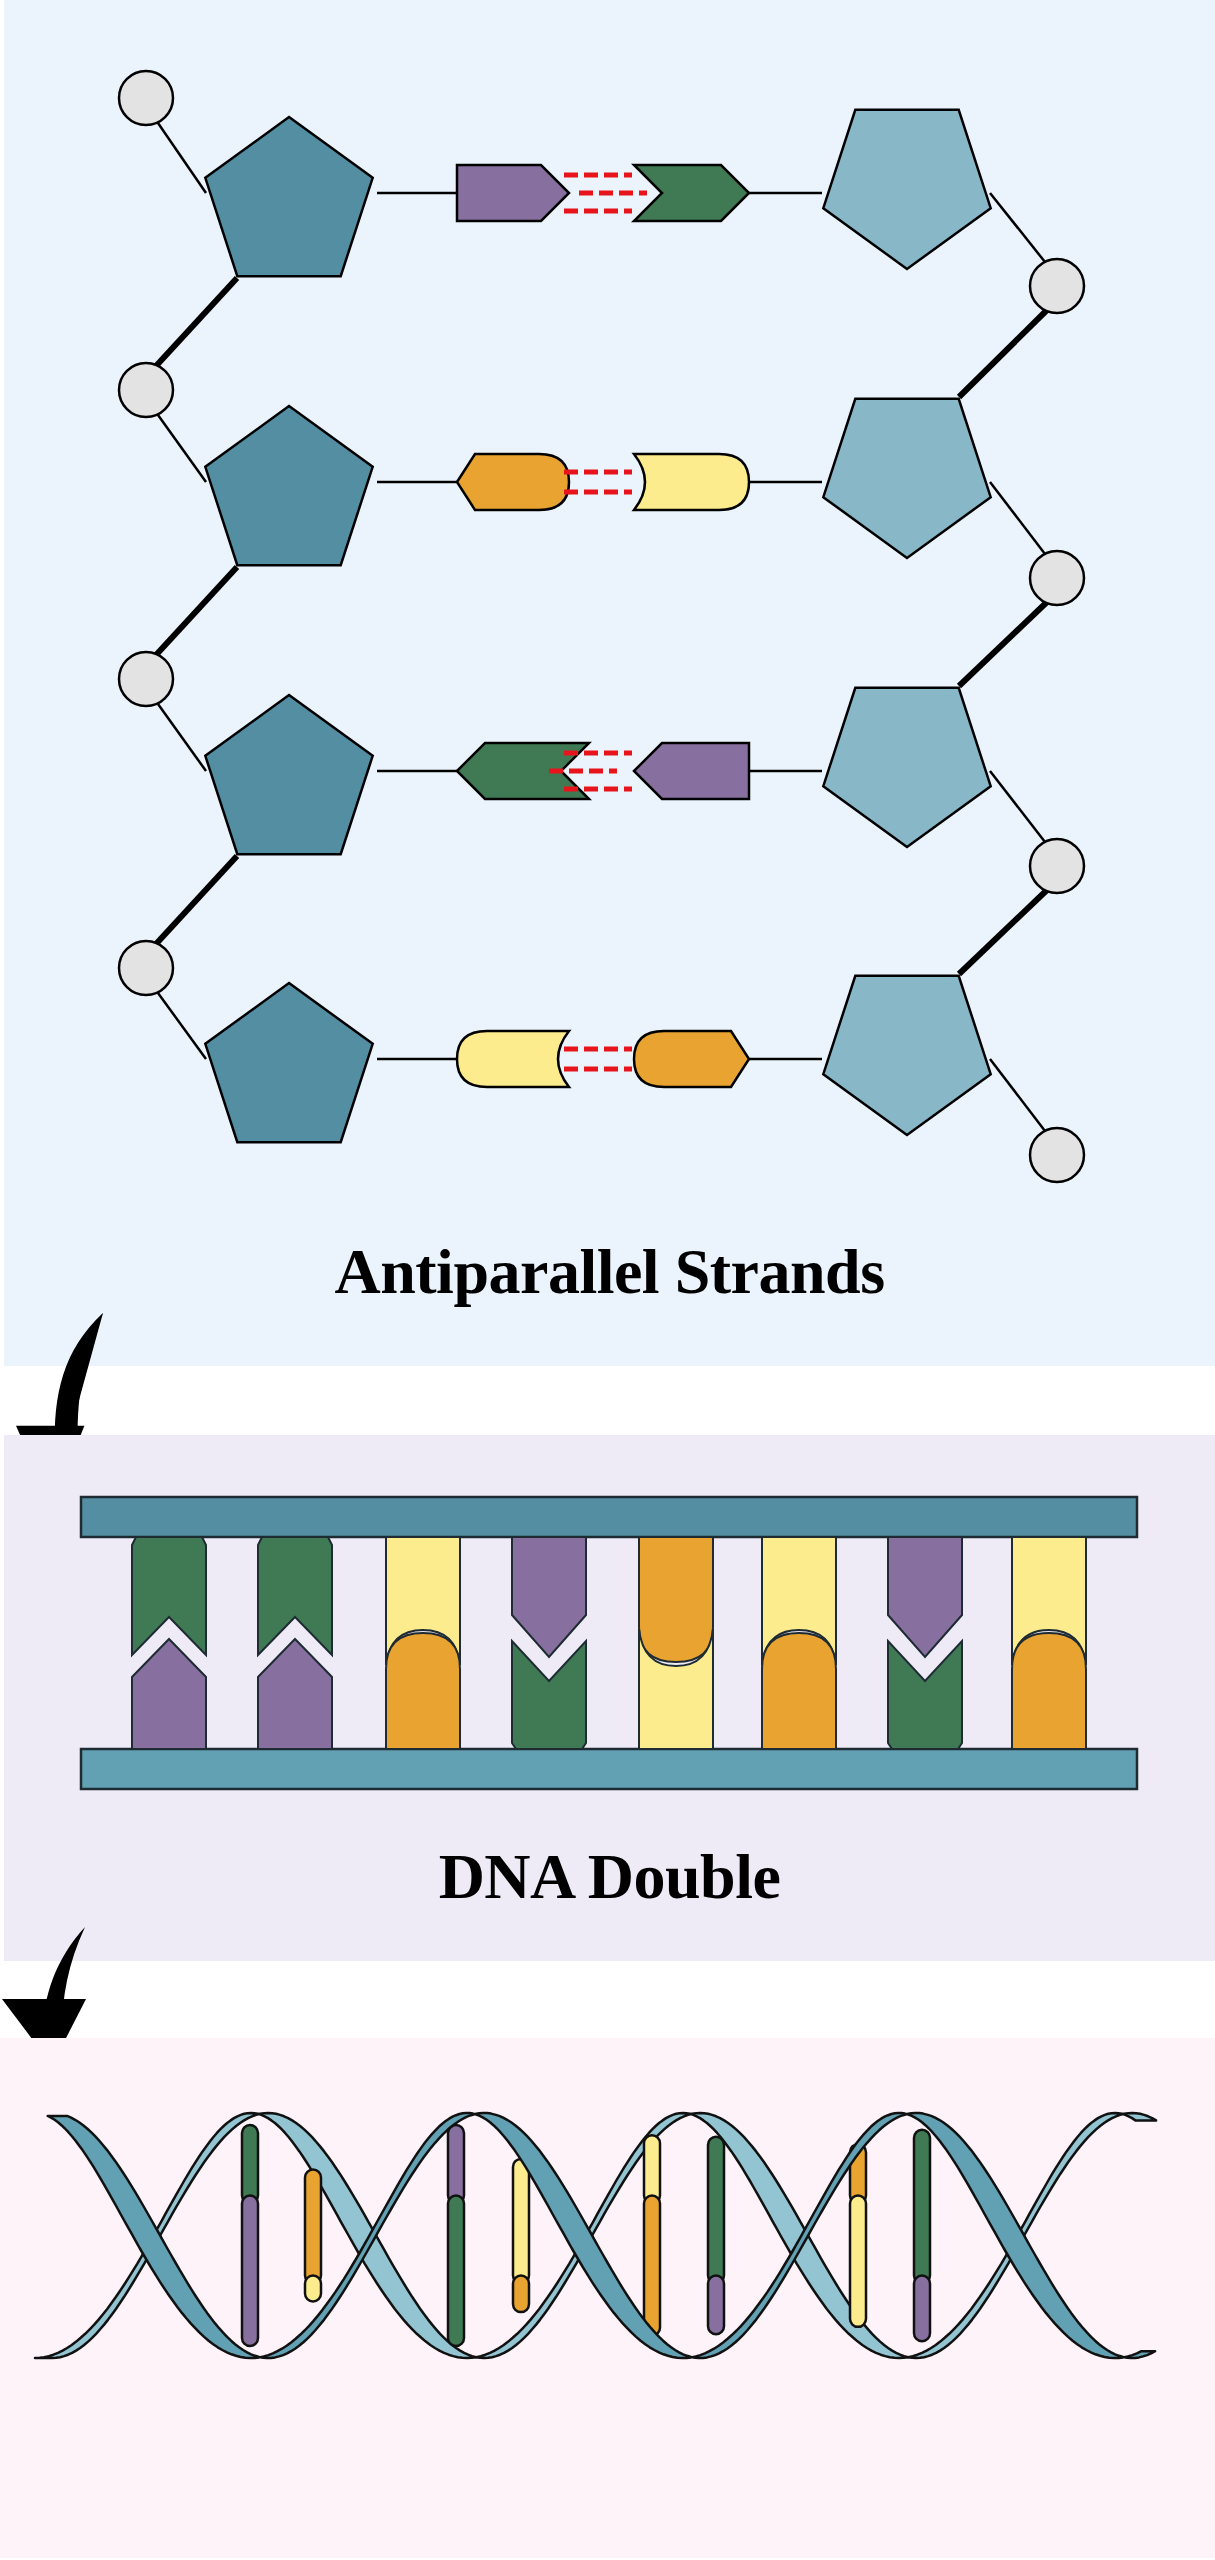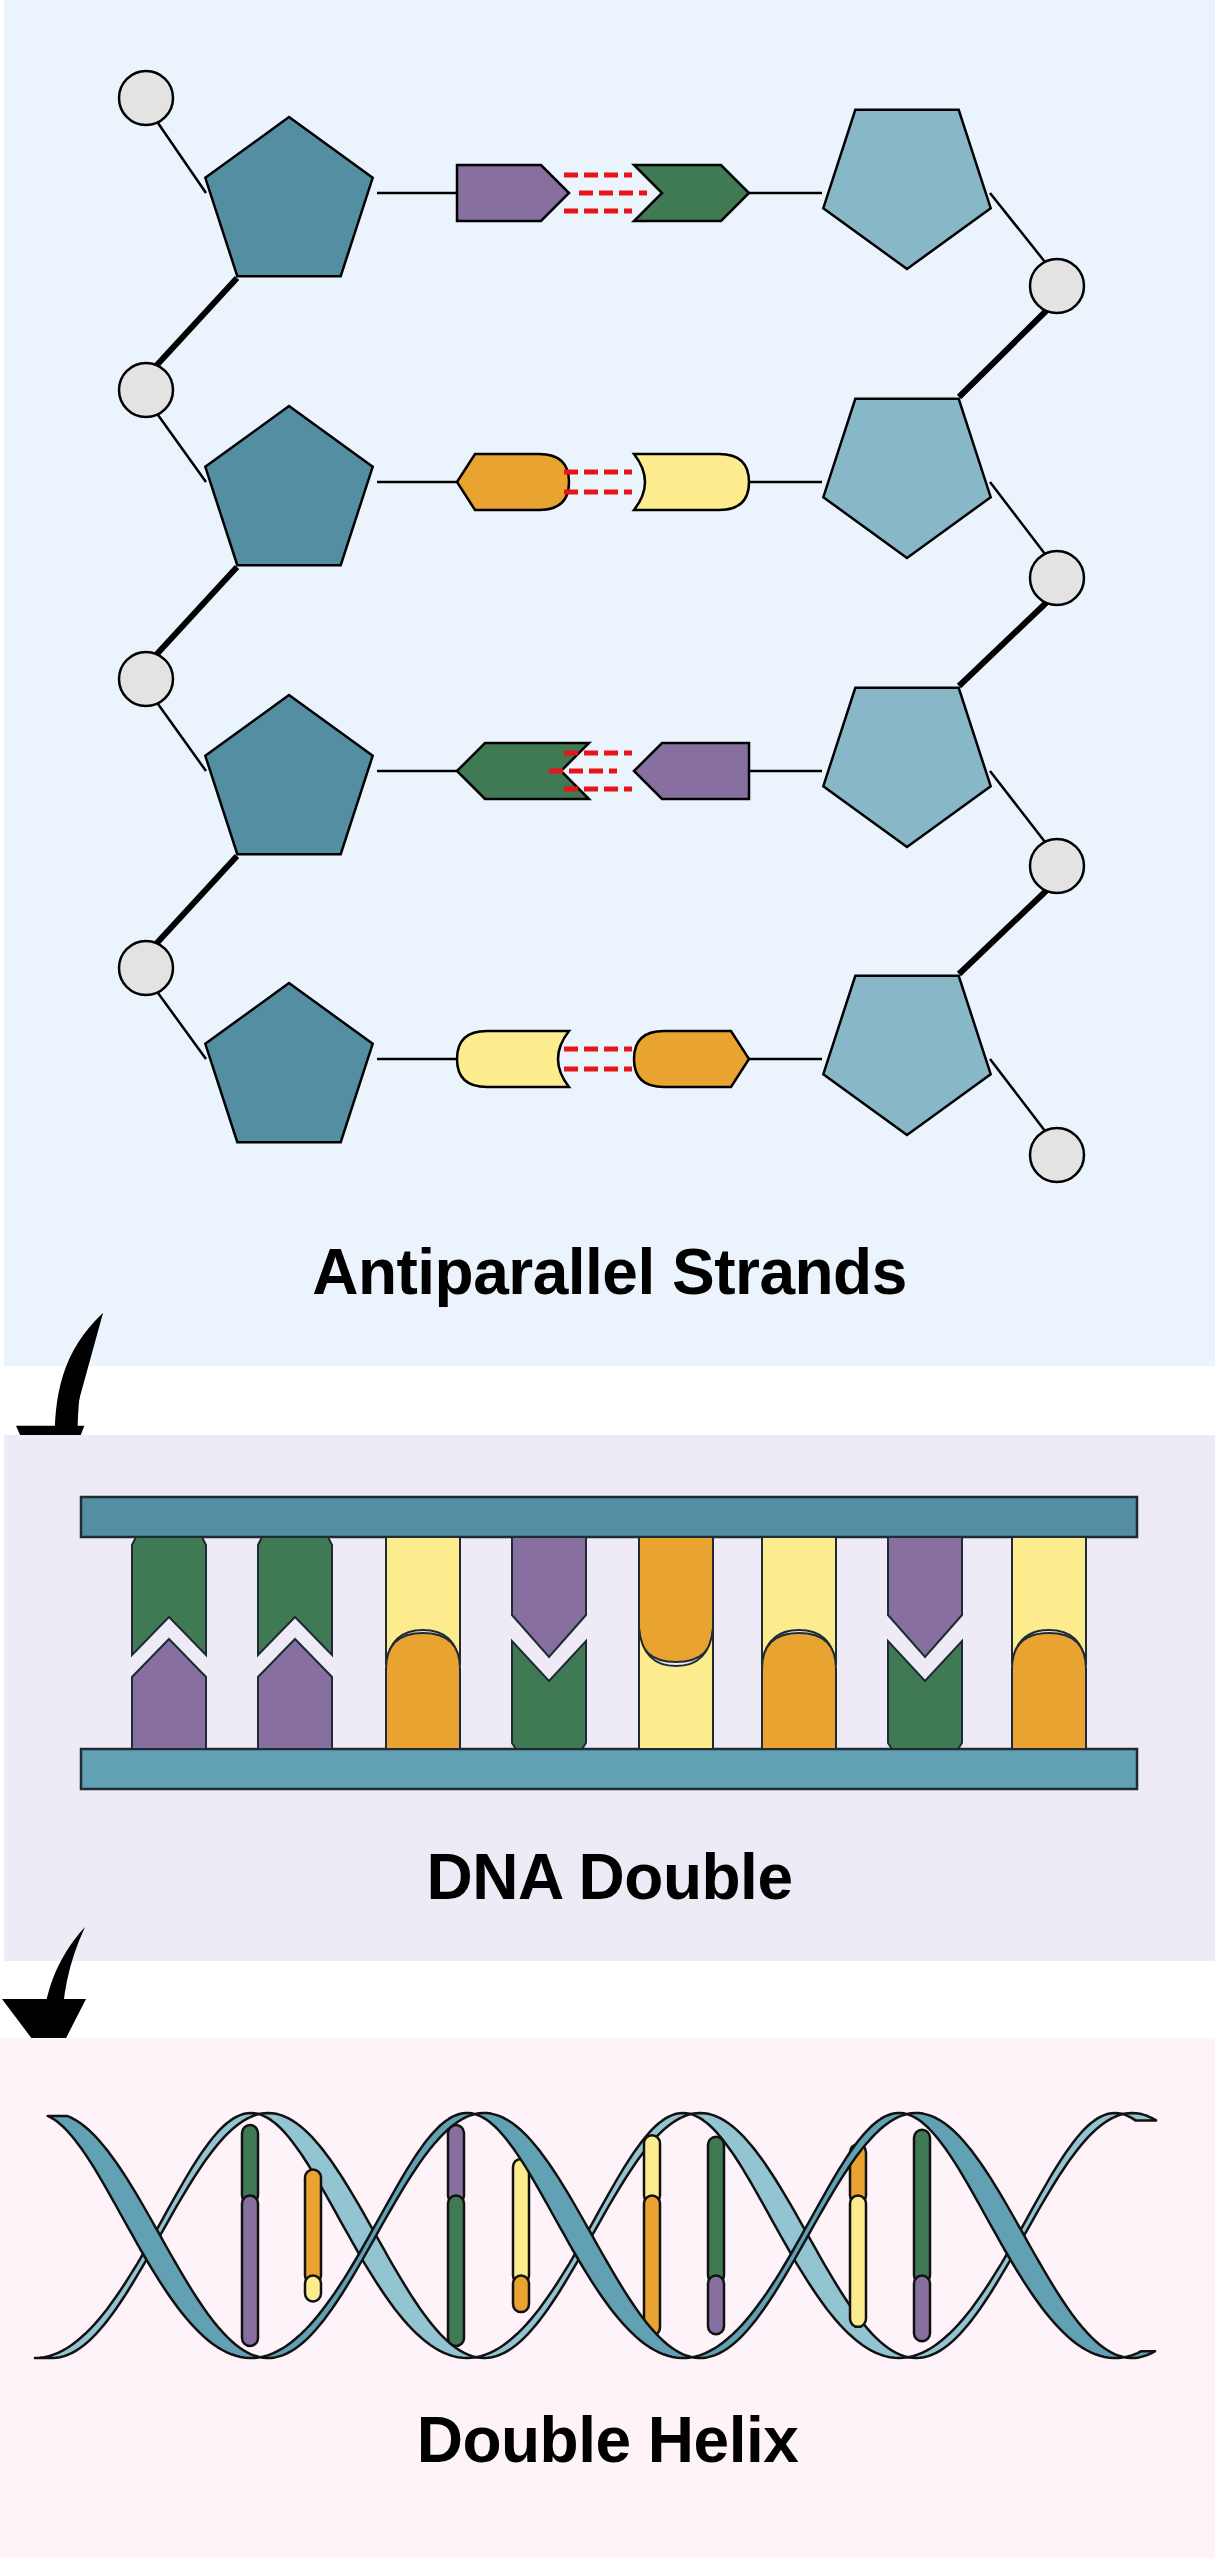--- a/index.html
+++ b/index.html
@@ -5,21 +5,21 @@
   html, body { margin: 0; padding: 0; background: #ffffff; }
   body { width: 1215px; height: 2560px; position: relative; overflow: hidden;
          font-family: "Liberation Sans", "DejaVu Sans", sans-serif; }
   .panel { position: absolute; left: 4px; width: 1211px; }
   #panel-strands { top: 0; height: 1366px; background: #ebf4fd; }
   #panel-ladder  { top: 1435px; height: 526px; background: #eeebf7; }
   #panel-helix   { top: 2038px; height: 520px; background: #fdf3f9; left: 0; width: 1215px; }
   svg.fig { position: absolute; left: 0; top: 0; }
   .caption { position: absolute; left: 0; width: 100%; text-align: center;
              font-weight: bold; font-size: 64px; color: #000; letter-spacing: -0.5px;
-             font-family: Liberation Sans, sans-serif; }
+             font-family: Liberation Serif, serif; }
   #cap-strands { top: 1235px; }
   .arrow { position: absolute; }
 </style>
 </head>
 <body>
 
 <div class="panel" id="panel-strands">
   <svg class="fig" id="svg-strands" width="1211" height="1230">
       <line x1="154" y1="123" x2="202" y2="193" stroke="#000" stroke-width="2.5"></line>
       <line x1="233" y1="278" x2="152" y2="366" stroke="#000" stroke-width="6"></line>
@@ -130,14 +130,13 @@
       <rect x="644" y="97.24198704664518" width="16" height="68.25801295335482" rx="8" fill="#fdec8e" stroke="#111" stroke-width="2.5"></rect>
       <rect x="644" y="157.5" width="16" height="140.2580129533548" rx="8" fill="#e8a330" stroke="#111" stroke-width="2.5"></rect>
       <rect x="708" y="98.84117293566784" width="16" height="146.65882706433217" rx="8" fill="#3f7a55" stroke="#111" stroke-width="2.5"></rect>
       <rect x="708" y="237.5" width="16" height="58.65882706433217" rx="8" fill="#87709f" stroke="#111" stroke-width="2.5"></rect>
       <rect x="850" y="106.14258846016506" width="16" height="59.35741153983494" rx="8" fill="#e8a330" stroke="#111" stroke-width="2.5"></rect>
       <rect x="850" y="157.5" width="16" height="131.35741153983497" rx="8" fill="#fdec8e" stroke="#111" stroke-width="2.5"></rect>
       <rect x="914" y="91.79047668471844" width="16" height="153.70952331528156" rx="8" fill="#3f7a55" stroke="#111" stroke-width="2.5"></rect>
       <rect x="914" y="237.5" width="16" height="65.70952331528156" rx="8" fill="#87709f" stroke="#111" stroke-width="2.5"></rect>
       <path d="M47.7,77.9 L51.1,79.6 L54.6,81.8 L58.0,84.3 L61.4,87.2 L64.9,90.5 L68.4,94.2 L71.9,98.2 L75.4,102.5 L78.9,107.2 L82.5,112.1 L86.1,117.4 L89.7,122.9 L93.4,128.7 L97.0,134.7 L100.7,140.9 L104.5,147.3 L108.2,153.9 L112.0,160.7 L115.9,167.5 L119.7,174.5 L123.6,181.5 L127.6,188.6 L131.6,195.7 L135.6,202.8 L139.6,210.0 L143.7,217.0 L147.8,224.0 L151.9,230.9 L156.1,237.7 L160.3,244.4 L164.6,250.9 L168.9,257.2 L173.2,263.3 L177.5,269.2 L181.9,274.9 L186.3,280.3 L190.7,285.4 L195.2,290.2 L199.6,294.7 L204.1,298.9 L208.6,302.7 L213.2,306.2 L217.7,309.3 L222.3,312.0 L226.9,314.3 L231.4,316.3 L236.0,317.8 L240.6,319.0 L245.2,319.7 L249.8,320.0 L254.5,319.9 L259.1,319.4 L263.7,318.4 L268.3,317.1 L272.9,315.4 L277.4,313.2 L282.0,310.7 L286.6,307.8 L291.1,304.5 L295.6,300.8 L300.1,296.8 L304.6,292.5 L309.1,287.8 L313.5,282.9 L317.9,277.6 L322.3,272.1 L326.6,266.3 L331.0,260.3 L335.3,254.1 L339.5,247.7 L343.8,241.1 L348.0,234.3 L352.1,227.5 L356.3,220.5 L360.4,213.5 L364.4,206.4 L368.4,199.3 L372.4,192.2 L376.4,185.0 L380.3,178.0 L384.2,171.0 L388.1,164.1 L391.9,157.3 L395.7,150.6 L399.4,144.1 L403.1,137.8 L406.8,131.7 L410.5,125.8 L414.1,120.1 L417.7,114.7 L421.3,109.6 L424.8,104.8 L428.4,100.3 L431.9,96.1 L435.4,92.3 L438.8,88.8 L442.3,85.7 L445.7,83.0 L449.1,80.7 L452.6,78.7 L456.0,77.2 L459.4,76.0 L462.8,75.3 L466.2,75.0 L469.5,75.1 L472.9,75.6 L476.3,76.6 L479.7,77.9 L483.1,79.6 L486.6,81.8 L490.0,84.3 L493.4,87.2 L496.9,90.5 L500.4,94.2 L503.9,98.2 L507.4,102.5 L510.9,107.2 L514.5,112.1 L518.1,117.4 L521.7,122.9 L525.4,128.7 L529.0,134.7 L532.7,140.9 L536.5,147.3 L540.2,153.9 L544.0,160.7 L547.9,167.5 L551.7,174.5 L555.6,181.5 L559.6,188.6 L563.6,195.7 L567.6,202.8 L571.6,210.0 L575.7,217.0 L579.8,224.0 L583.9,230.9 L588.1,237.7 L592.3,244.4 L596.6,250.9 L600.9,257.2 L605.2,263.3 L609.5,269.2 L613.9,274.9 L618.3,280.3 L622.7,285.4 L627.2,290.2 L631.6,294.7 L636.1,298.9 L640.6,302.7 L645.2,306.2 L649.7,309.3 L654.3,312.0 L658.9,314.3 L663.4,316.3 L668.0,317.8 L672.6,319.0 L677.2,319.7 L681.8,320.0 L686.5,319.9 L691.1,319.4 L695.7,318.4 L700.3,317.1 L704.9,315.4 L709.4,313.2 L714.0,310.7 L718.6,307.8 L723.1,304.5 L727.6,300.8 L732.1,296.8 L736.6,292.5 L741.1,287.8 L745.5,282.9 L749.9,277.6 L754.3,272.1 L758.6,266.3 L763.0,260.3 L767.3,254.1 L771.5,247.7 L775.8,241.1 L780.0,234.3 L784.1,227.5 L788.3,220.5 L792.4,213.5 L796.4,206.4 L800.4,199.3 L804.4,192.2 L808.4,185.0 L812.3,178.0 L816.2,171.0 L820.1,164.1 L823.9,157.3 L827.7,150.6 L831.4,144.1 L835.1,137.8 L838.8,131.7 L842.5,125.8 L846.1,120.1 L849.7,114.7 L853.3,109.6 L856.8,104.8 L860.4,100.3 L863.9,96.1 L867.4,92.3 L870.8,88.8 L874.3,85.7 L877.7,83.0 L881.1,80.7 L884.6,78.7 L888.0,77.2 L891.4,76.0 L894.8,75.3 L898.2,75.0 L901.5,75.1 L904.9,75.6 L908.3,76.6 L911.7,77.9 L915.1,79.6 L918.6,81.8 L922.0,84.3 L925.4,87.2 L928.9,90.5 L932.4,94.2 L935.9,98.2 L939.4,102.5 L942.9,107.2 L946.5,112.1 L950.1,117.4 L953.7,122.9 L957.4,128.7 L961.0,134.7 L964.7,140.9 L968.5,147.3 L972.2,153.9 L976.0,160.7 L979.9,167.5 L983.7,174.5 L987.6,181.5 L991.6,188.6 L995.6,195.7 L999.6,202.8 L1003.6,210.0 L1007.7,217.0 L1011.8,224.0 L1015.9,230.9 L1020.1,237.7 L1024.3,244.4 L1028.6,250.9 L1032.9,257.2 L1037.2,263.3 L1041.5,269.2 L1045.9,274.9 L1050.3,280.3 L1054.7,285.4 L1059.2,290.2 L1063.6,294.7 L1068.1,298.9 L1072.6,302.7 L1077.2,306.2 L1081.7,309.3 L1086.3,312.0 L1090.9,314.3 L1095.4,316.3 L1100.0,317.8 L1104.6,319.0 L1109.2,319.7 L1113.8,320.0 L1118.5,319.9 L1123.1,319.4 L1127.7,318.4 L1132.3,317.1 L1136.9,315.4 L1141.4,313.2 L1155.1,313.2 L1151.1,315.4 L1147.1,317.1 L1143.1,318.4 L1139.1,319.4 L1135.1,319.9 L1131.1,320.0 L1127.1,319.7 L1123.1,319.0 L1119.1,317.8 L1115.1,316.3 L1111.1,314.3 L1107.1,312.0 L1103.1,309.3 L1099.1,306.2 L1095.1,302.7 L1091.1,298.9 L1087.1,294.7 L1083.1,290.2 L1079.1,285.4 L1075.1,280.3 L1071.1,274.9 L1067.1,269.2 L1063.1,263.3 L1059.1,257.2 L1055.1,250.9 L1051.1,244.4 L1047.1,237.7 L1043.1,230.9 L1039.1,224.0 L1035.1,217.0 L1031.1,210.0 L1027.1,202.8 L1023.1,195.7 L1019.1,188.6 L1015.1,181.5 L1011.1,174.5 L1007.1,167.5 L1003.1,160.7 L999.1,153.9 L995.1,147.3 L991.1,140.9 L987.1,134.7 L983.1,128.7 L979.1,122.9 L975.1,117.4 L971.1,112.1 L967.1,107.2 L963.1,102.5 L959.1,98.2 L955.1,94.2 L951.1,90.5 L947.1,87.2 L943.1,84.3 L939.1,81.8 L935.1,79.6 L931.1,77.9 L927.1,76.6 L923.1,75.6 L919.1,75.1 L915.1,75.0 L911.1,75.3 L907.1,76.0 L903.1,77.2 L899.1,78.7 L895.1,80.7 L891.1,83.0 L887.1,85.7 L883.1,88.8 L879.1,92.3 L875.1,96.1 L871.1,100.3 L867.1,104.8 L863.1,109.6 L859.1,114.7 L855.1,120.1 L851.1,125.8 L847.1,131.7 L843.1,137.8 L839.1,144.1 L835.1,150.6 L831.1,157.3 L827.1,164.1 L823.1,171.0 L819.1,178.0 L815.1,185.0 L811.1,192.2 L807.1,199.3 L803.1,206.4 L799.1,213.5 L795.1,220.5 L791.1,227.5 L787.1,234.3 L783.1,241.1 L779.1,247.7 L775.1,254.1 L771.1,260.3 L767.1,266.3 L763.1,272.1 L759.1,277.6 L755.1,282.9 L751.1,287.8 L747.1,292.5 L743.1,296.8 L739.1,300.8 L735.1,304.5 L731.1,307.8 L727.1,310.7 L723.1,313.2 L719.1,315.4 L715.1,317.1 L711.1,318.4 L707.1,319.4 L703.1,319.9 L699.1,320.0 L695.1,319.7 L691.1,319.0 L687.1,317.8 L683.1,316.3 L679.1,314.3 L675.1,312.0 L671.1,309.3 L667.1,306.2 L663.1,302.7 L659.1,298.9 L655.1,294.7 L651.1,290.2 L647.1,285.4 L643.1,280.3 L639.1,274.9 L635.1,269.2 L631.1,263.3 L627.1,257.2 L623.1,250.9 L619.1,244.4 L615.1,237.7 L611.1,230.9 L607.1,224.0 L603.1,217.0 L599.1,210.0 L595.1,202.8 L591.1,195.7 L587.1,188.6 L583.1,181.5 L579.1,174.5 L575.1,167.5 L571.1,160.7 L567.1,153.9 L563.1,147.3 L559.1,140.9 L555.1,134.7 L551.1,128.7 L547.1,122.9 L543.1,117.4 L539.1,112.1 L535.1,107.2 L531.1,102.5 L527.1,98.2 L523.1,94.2 L519.1,90.5 L515.1,87.2 L511.1,84.3 L507.1,81.8 L503.1,79.6 L499.1,77.9 L495.1,76.6 L491.1,75.6 L487.1,75.1 L483.1,75.0 L479.1,75.3 L475.1,76.0 L471.1,77.2 L467.1,78.7 L463.1,80.7 L459.1,83.0 L455.1,85.7 L451.1,88.8 L447.1,92.3 L443.1,96.1 L439.1,100.3 L435.1,104.8 L431.1,109.6 L427.1,114.7 L423.1,120.1 L419.1,125.8 L415.1,131.7 L411.1,137.8 L407.1,144.1 L403.1,150.6 L399.1,157.3 L395.1,164.1 L391.1,171.0 L387.1,178.0 L383.1,185.0 L379.1,192.2 L375.1,199.3 L371.1,206.4 L367.1,213.5 L363.1,220.5 L359.1,227.5 L355.1,234.3 L351.1,241.1 L347.1,247.7 L343.1,254.1 L339.1,260.3 L335.1,266.3 L331.1,272.1 L327.1,277.6 L323.1,282.9 L319.1,287.8 L315.1,292.5 L311.1,296.8 L307.1,300.8 L303.1,304.5 L299.1,307.8 L295.1,310.7 L291.1,313.2 L287.1,315.4 L283.1,317.1 L279.1,318.4 L275.1,319.4 L271.1,319.9 L267.1,320.0 L263.1,319.7 L259.1,319.0 L255.1,317.8 L251.1,316.3 L247.1,314.3 L243.1,312.0 L239.1,309.3 L235.1,306.2 L231.1,302.7 L227.1,298.9 L223.1,294.7 L219.1,290.2 L215.1,285.4 L211.1,280.3 L207.1,274.9 L203.1,269.2 L199.1,263.3 L195.1,257.2 L191.1,250.9 L187.1,244.4 L183.1,237.7 L179.1,230.9 L175.1,224.0 L171.1,217.0 L167.1,210.0 L163.1,202.8 L159.1,195.7 L155.1,188.6 L151.1,181.5 L147.1,174.5 L143.1,167.5 L139.1,160.7 L135.1,153.9 L131.1,147.3 L127.1,140.9 L123.1,134.7 L119.1,128.7 L115.1,122.9 L111.1,117.4 L107.1,112.1 L103.1,107.2 L99.1,102.5 L95.1,98.2 L91.1,94.2 L87.1,90.5 L83.1,87.2 L79.1,84.3 L75.1,81.8 L71.1,79.6 L67.1,77.9 Z" fill="#62a1b3" stroke="#111" stroke-width="2.5" stroke-linejoin="round"></path>
     </svg>
-  <div class="caption" style="top:365px">Double Helix</div>
 </div>
 
 </body></html>

